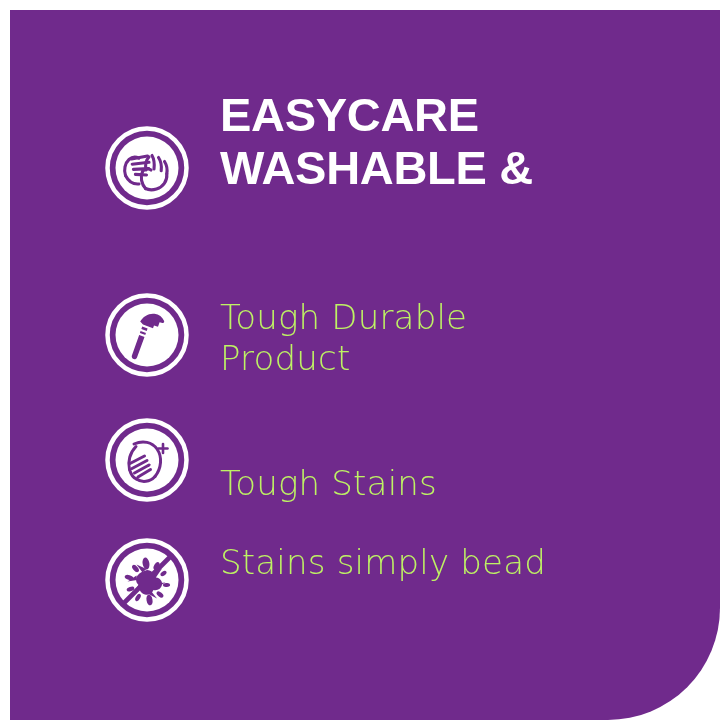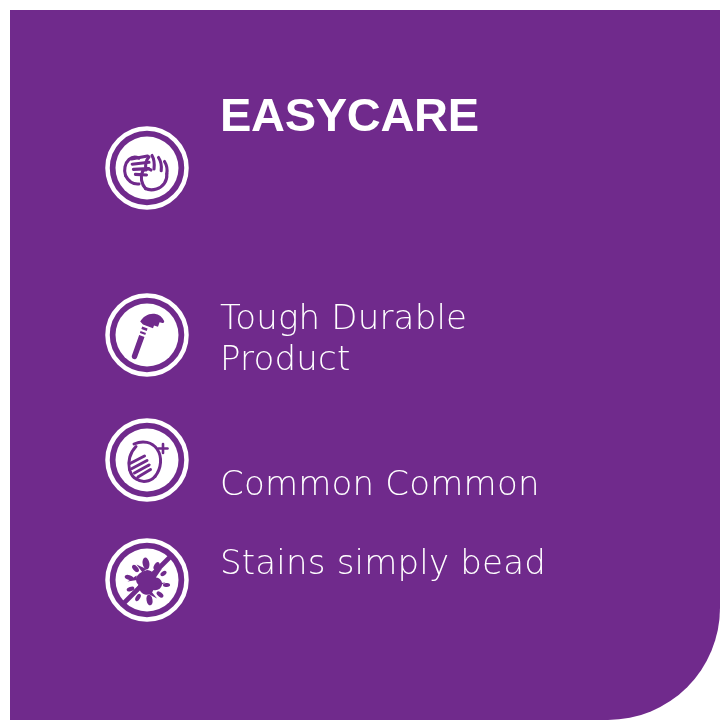--- a/index.html
+++ b/index.html
@@ -64,21 +64,21 @@
     max-width: 405px;
   }
 
   
   #row-1 { left: 95px; top: 283px; }
   #row-2 { left: 95px; top: 408px; }
   #row-3 { left: 95px; top: 528px; }
 
   .row-text {
     margin: 0 0 0 31px;
-    color: #ffffff;
+    color: #bef264;
     font-family: "DejaVu Sans", sans-serif;
     font-weight: 300;
     font-size: 34px;
     line-height: 1.22;
     letter-spacing: 0.2px;
     max-width: 430px;
   }
   #row-1 .row-text { margin-top: 4px; }
   #row-2 .row-text { margin-top: 4px; }
   #row-3 .row-text { margin-top: 4px; }
@@ -113,21 +113,21 @@
             <path d="M53.5 31.5 C55.8 35.0 56.8 40.0 56.2 44.8"></path>
             <path d="M59.5 35.5 C61.8 39.2 62.5 43.8 61.8 47.8"></path>
             <path d="M37.5 45.5 C39.5 42.5 43.5 42.0 46.0 44.0"></path>
             <path d="M61.8 47.8 C62.5 55.0 58.0 61.0 51.5 63.0 C47.5 64.2 43.5 64.0 40.5 62.5"></path>
           </g>
         </svg>
       </span>
 
       <h1 class="headline">
         <span>EASYCARE</span><br>
-        <br>
+        <span>WASHABLE &amp;</span><br>
       </h1>
     </div>
 
     <div class="row" id="row-1">
 
       <span class="icon-wrap">
         <svg width="84" height="84" viewBox="0 0 84 84" aria-hidden="true">
           <circle cx="42" cy="42" r="39.5" fill="none" stroke="#ffffff" stroke-width="4.5"></circle>
           <circle cx="42" cy="42" r="31.5" fill="#ffffff"></circle>
           <g fill="#702A8C">
@@ -175,21 +175,21 @@
 
           <g stroke="#702A8C" stroke-width="2.6" stroke-linecap="round">
             <path d="M58.0 26.0 L58.0 35.0"></path>
             <path d="M53.5 30.5 L62.5 30.5"></path>
           </g>
         </svg>
       </span>
 
       <p class="row-text">
         <br>
-        <span>Common Common</span>
+        <span>Tough Stains</span>
       </p>
     </div>
 
     <div class="row" id="row-3">
 
       <span class="icon-wrap">
         <svg width="84" height="84" viewBox="0 0 84 84" aria-hidden="true">
           <circle cx="42" cy="42" r="39.5" fill="none" stroke="#ffffff" stroke-width="4.5"></circle>
           <circle cx="42" cy="42" r="31.5" fill="#ffffff"></circle>
           <g fill="#702A8C">

